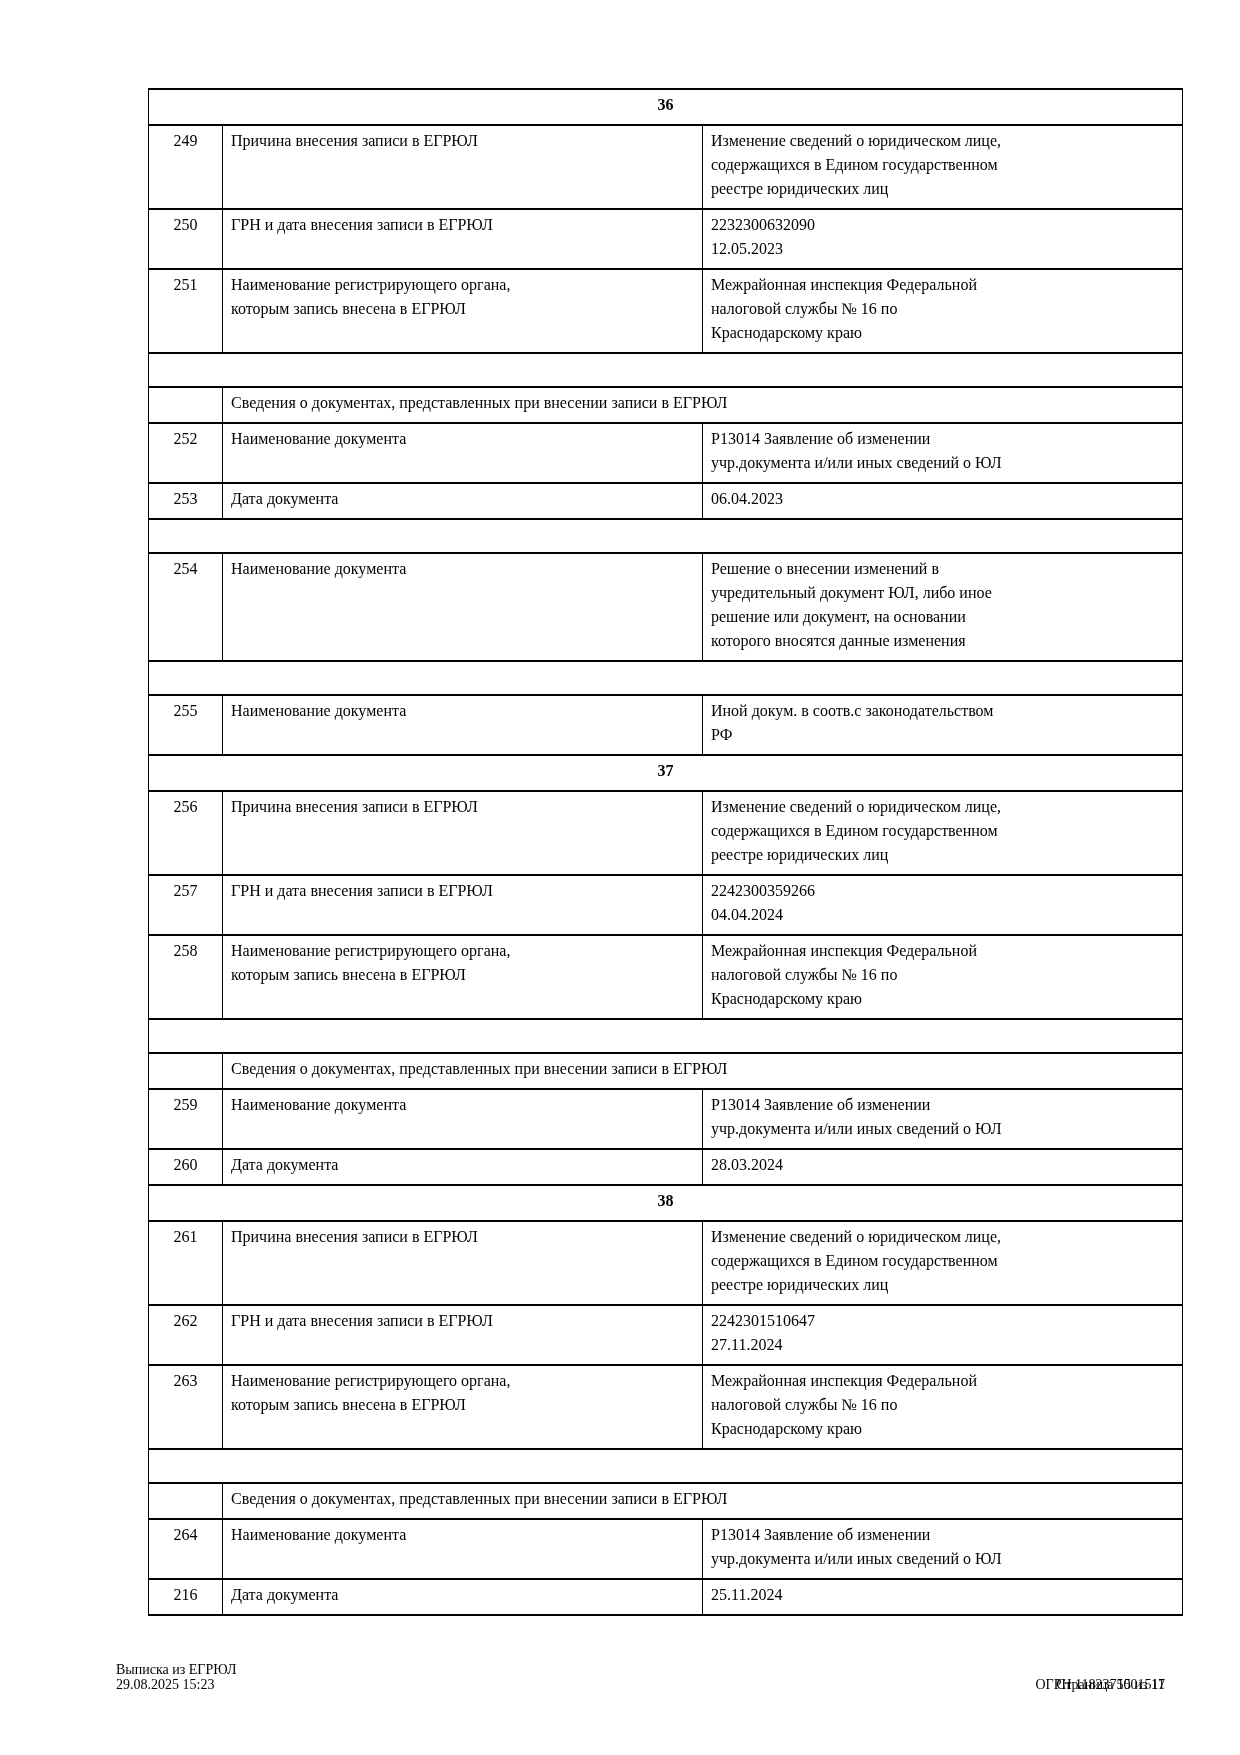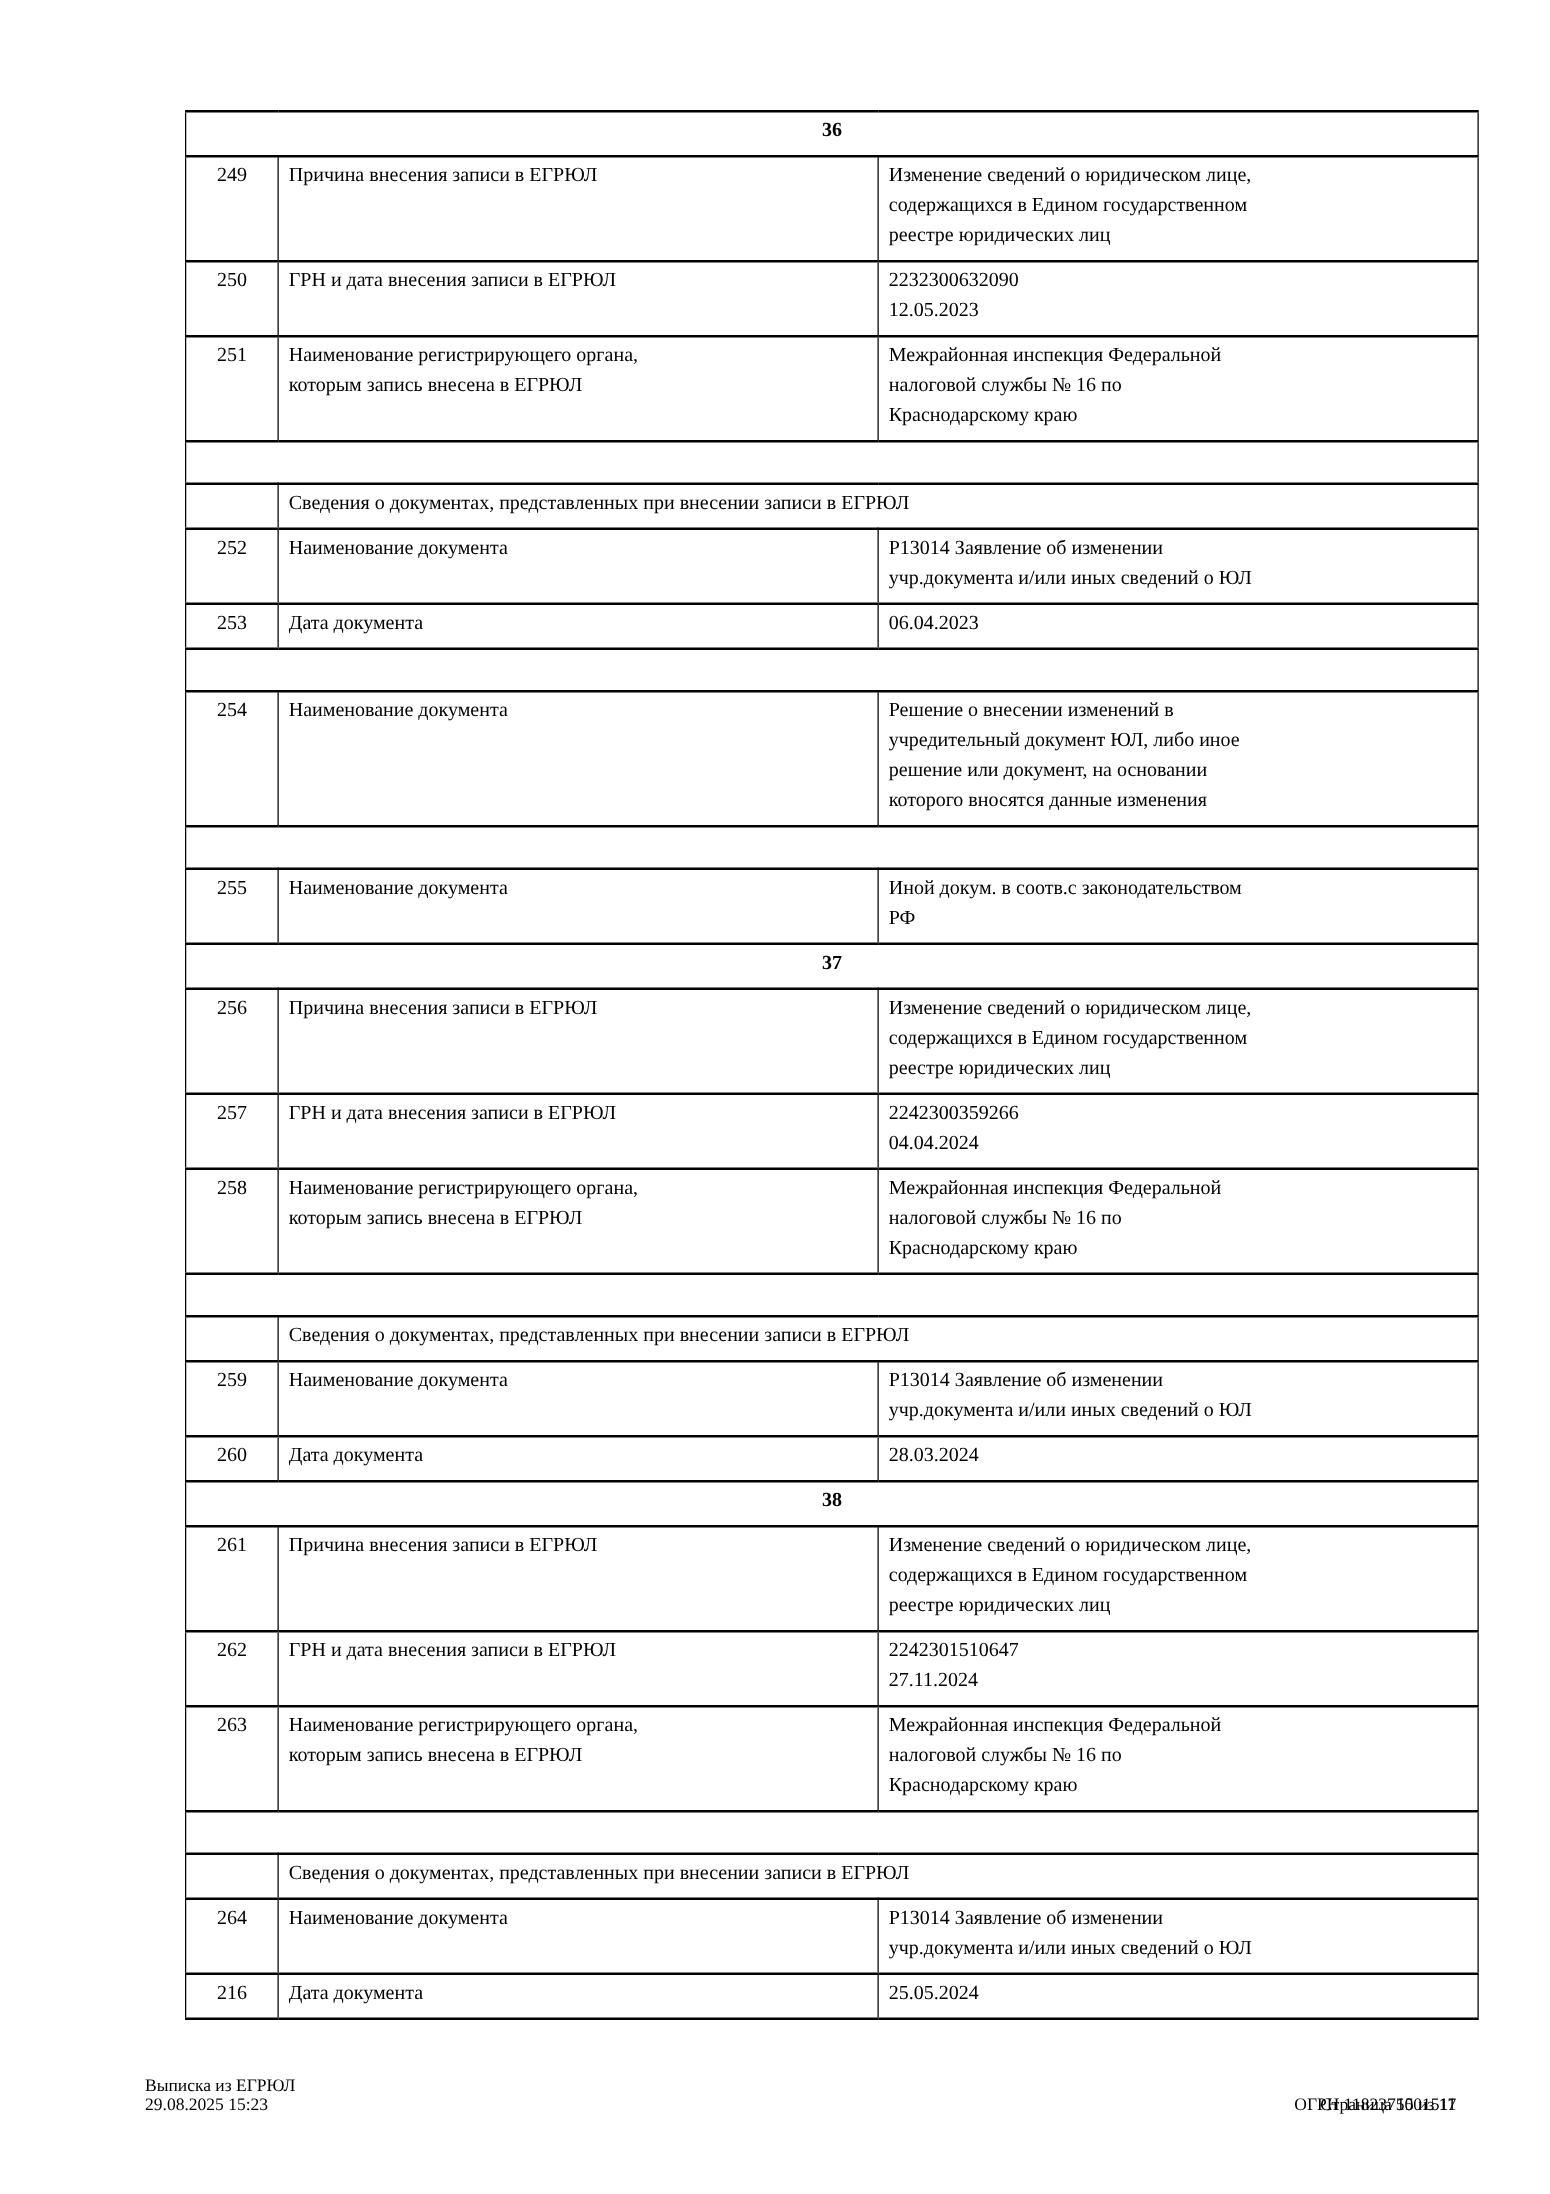--- a/index.html
+++ b/index.html
@@ -235,21 +235,21 @@
         </tr>
         <tr>
           <td class="num-cell">264</td>
           <td>Наименование документа</td>
           <td>Р13014 Заявление об изменении
 учр.документа и/или иных сведений о ЮЛ</td>
         </tr>
         <tr>
           <td class="num-cell">216</td>
           <td>Дата документа</td>
-          <td>25.05.2024</td>
+          <td>25.11.2024</td>
         </tr>
       </tbody>
   </table>
 </div>
 
 <div class="page-footer">
   <div class="footer-left">
     <div>Выписка из ЕГРЮЛ</div>
     <div>29.08.2025 15:23</div>
   </div>

